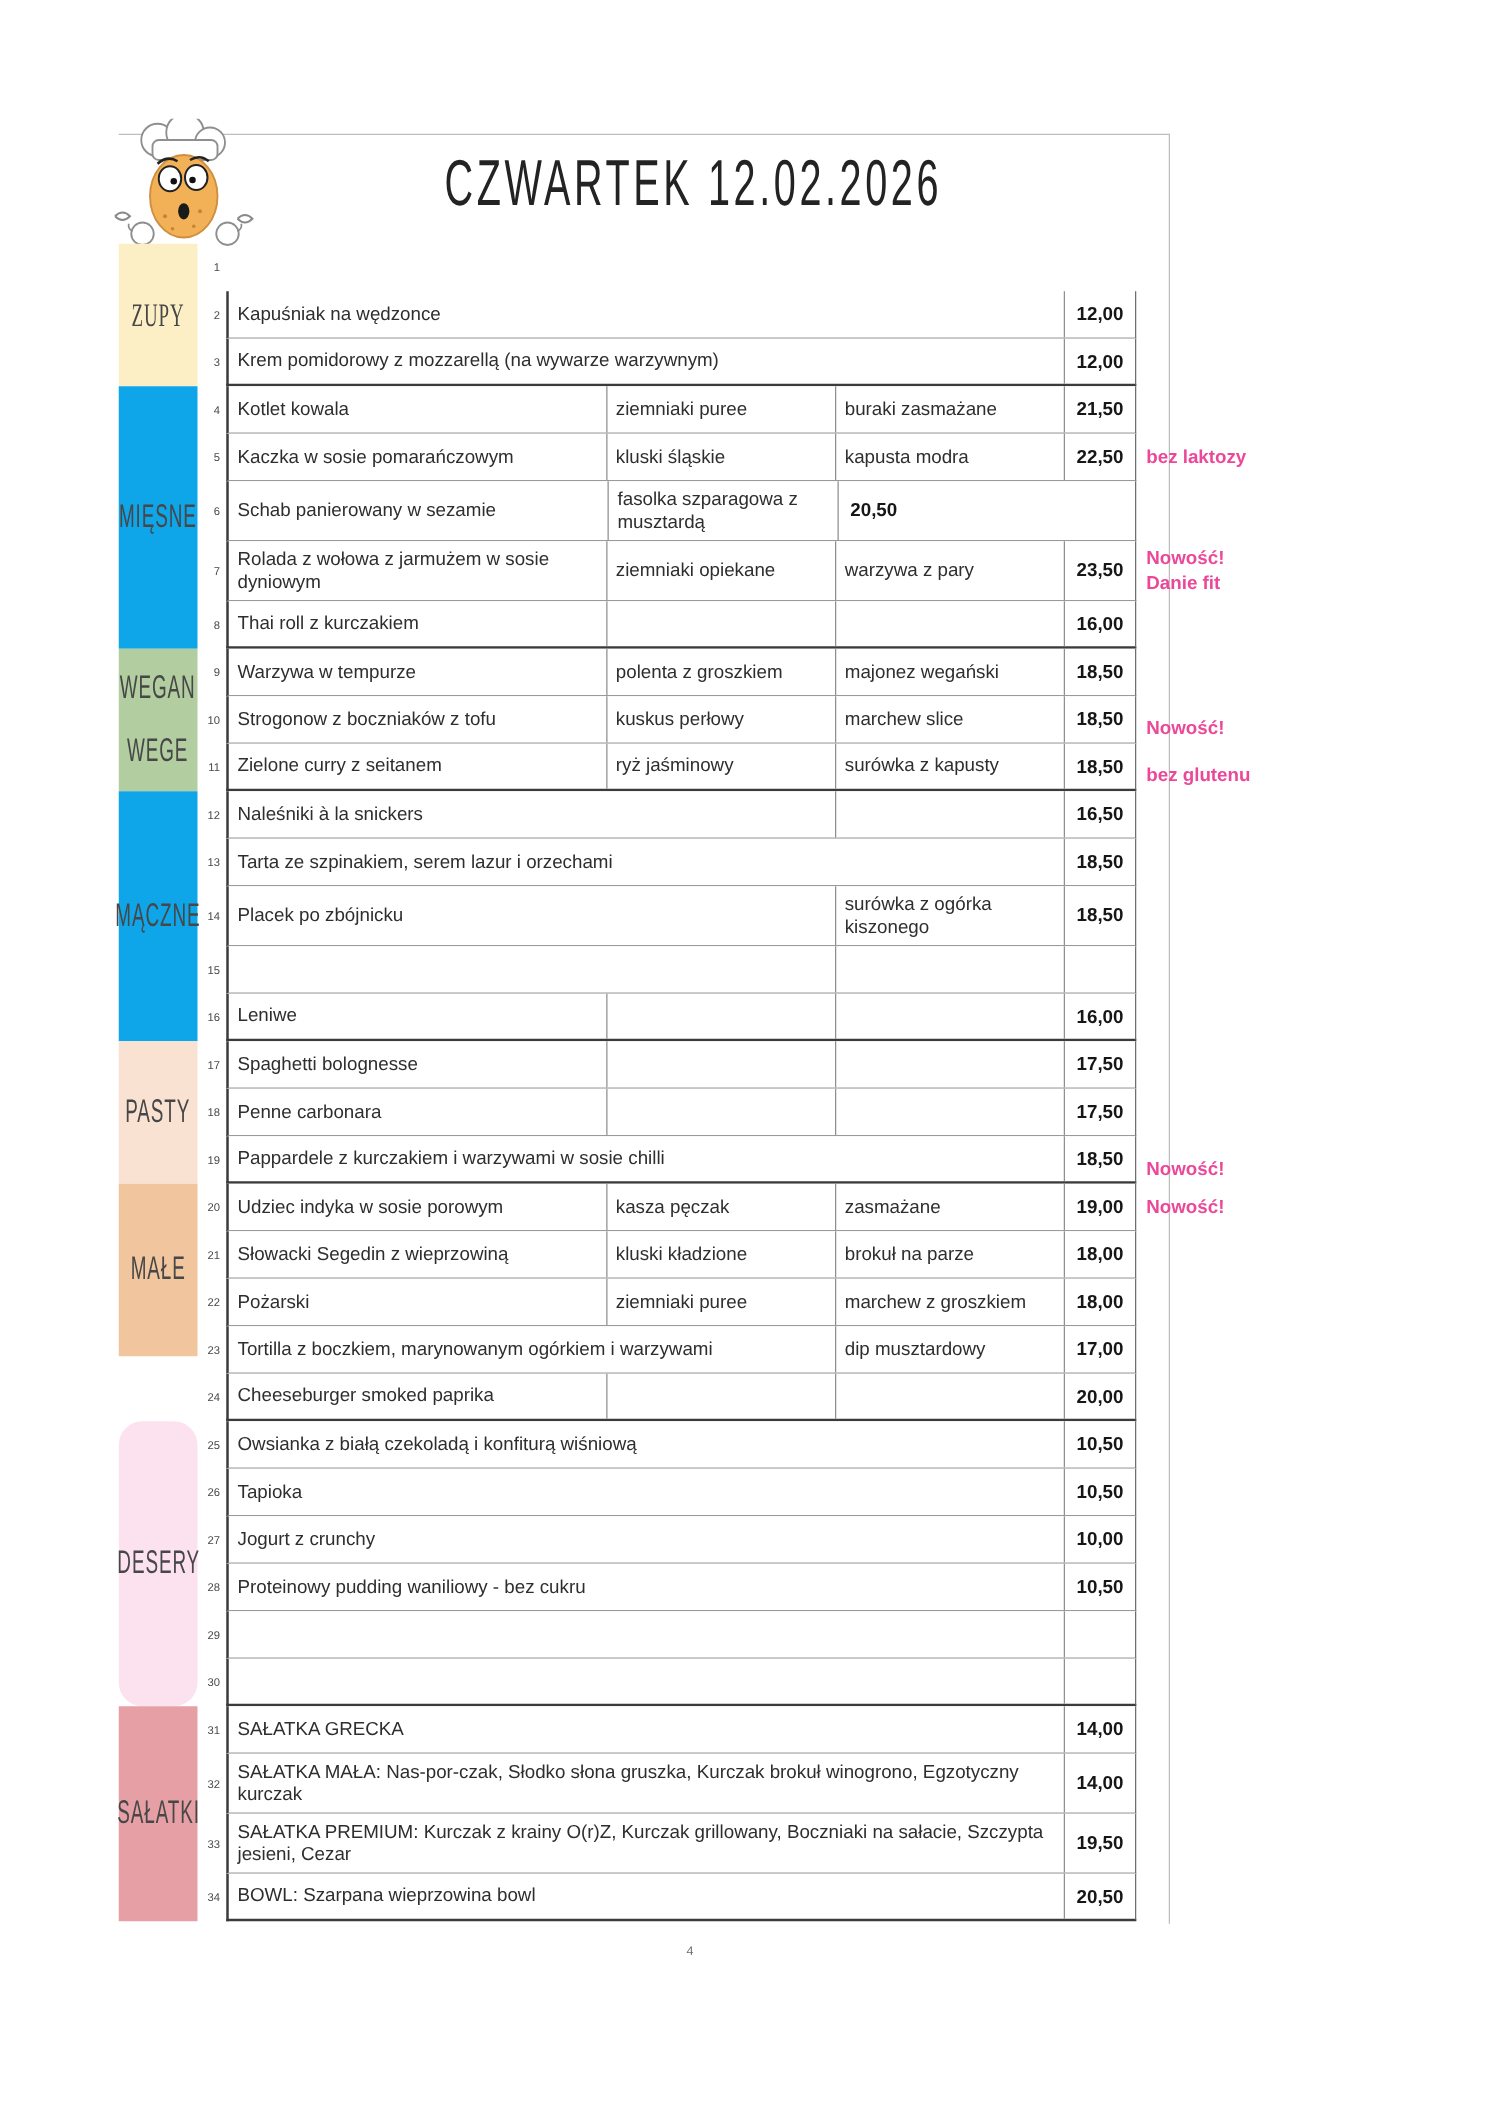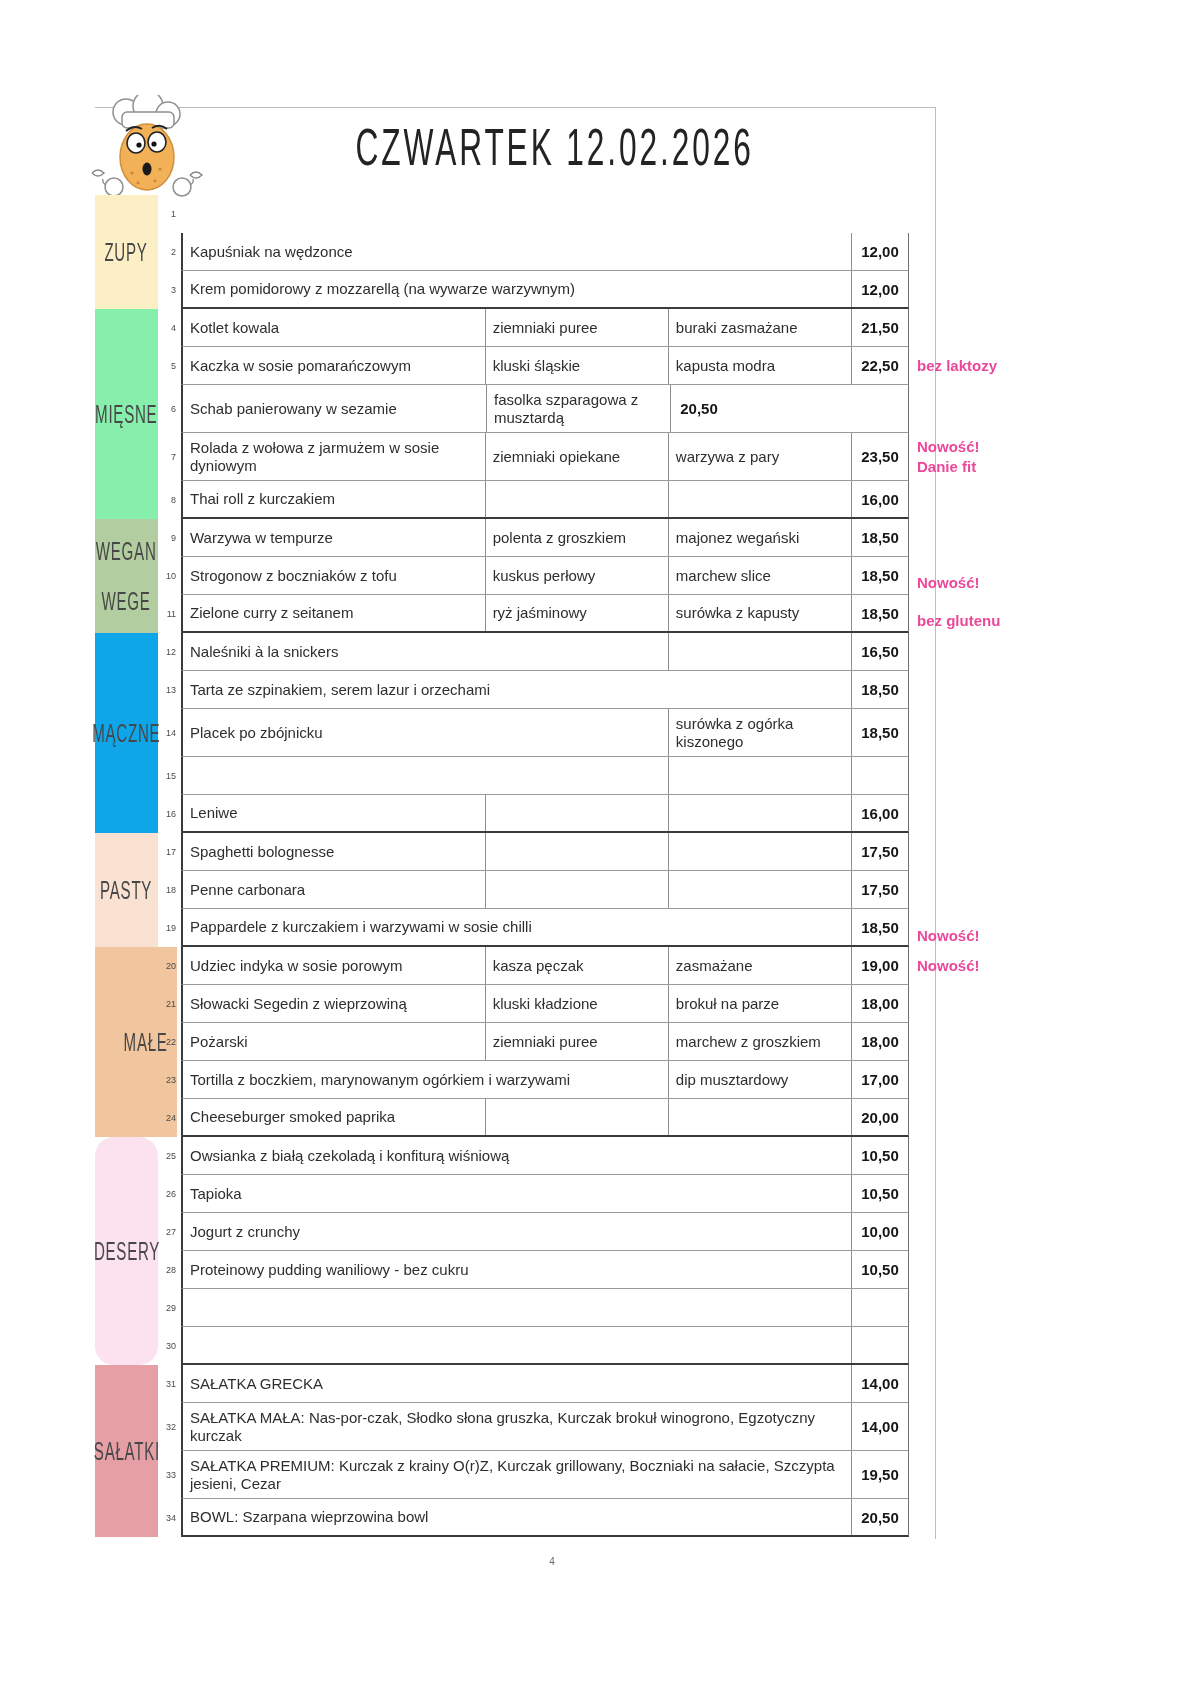--- a/index.html
+++ b/index.html
@@ -17,26 +17,26 @@
     transform:scale(0.72,1.18); transform-origin:center top;
   }
 
   #menu{position:absolute; left:95px; top:195px; width:1095px;}
 
   
   .cat-block{position:absolute; left:0; width:63px; display:flex; flex-direction:column;
     align-items:center; justify-content:center; gap:26px;}
   .cat-label{font-size:21px; font-weight:400; color:#474747; letter-spacing:1px; white-space:nowrap;
     transform:scale(0.72,1.25);}
-  #cat-zupy   {top:0;      height:114px; background:#fcefc5;}
-  #cat-miesne {top:114px;  height:210px; background:#86efac;}
+  #cat-zupy   {top:0;      height:114px; background:#fcefc5;font-family:Liberation Serif, serif;}
+  #cat-miesne {top:114px;  height:210px; background:#0ea5e9;}
   #cat-wegan  {top:324px;  height:114px; background:#b2cd9f;}
   #cat-maczne {top:438px;  height:200px; background:#0ea5e9;}
   #cat-pasty  {top:638px;  height:114px; background:#f9e2d2;}
-  #cat-male   {top:752px;  height:190px; background:#f1c69e;padding-left:19px;}
+  #cat-male   {top:752px;  height:138px; background:#f1c69e;}
   #cat-desery {top:942px;  height:228px; background:#fbe2ee;border-radius:19px;}
   #cat-salatki{top:1170px; height:172px; background:#e79fa6;}
 
   #rows{position:absolute; left:63px; top:0; width:1030px;}
   .row{display:flex; align-items:stretch;}
   .h38{height:38px;} .h48{height:48px;}
   .num{width:23px; flex:none; display:flex; align-items:center; justify-content:flex-end;
     padding-right:5px; box-sizing:border-box; font-size:9px; color:#4a4a4a;}
   .cellwrap{width:728px; flex:none; display:flex; box-sizing:border-box;
     border-left:2px solid #3b3b3b; border-right:1px solid #6e6e6e; border-bottom:1px solid #9a9a9a;

